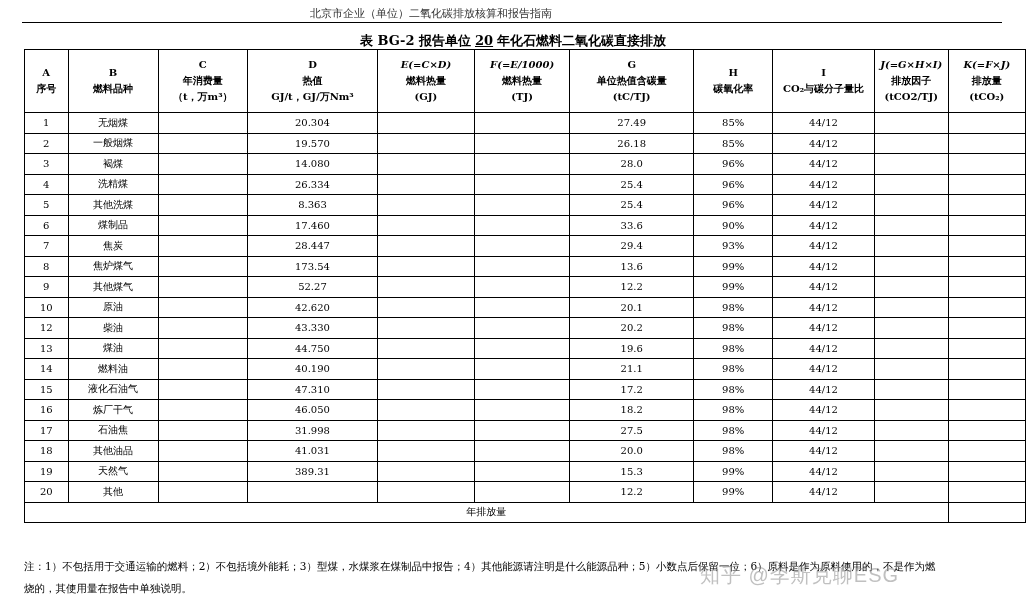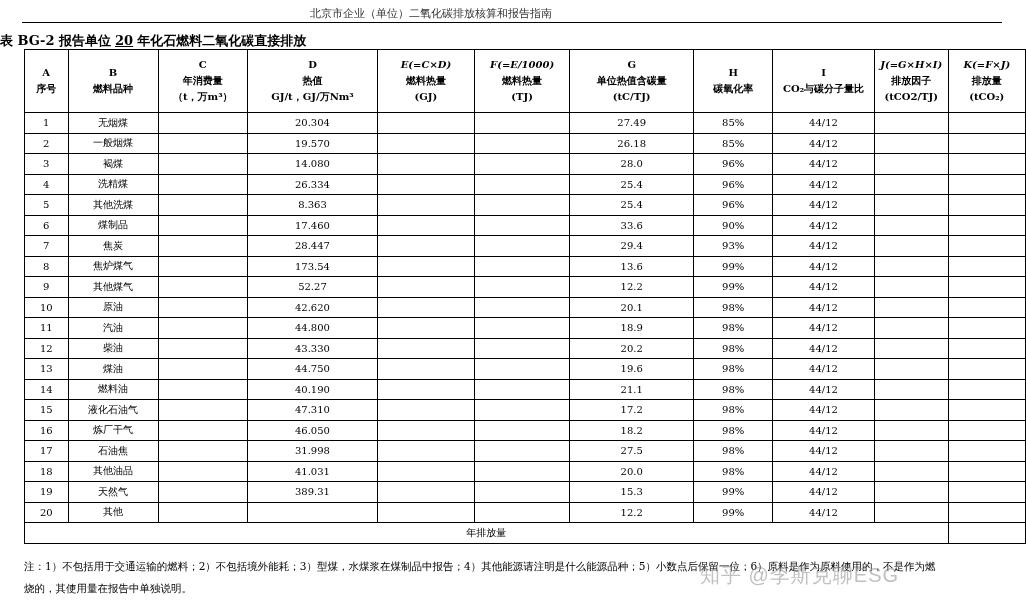--- a/index.html
+++ b/index.html
@@ -1,21 +1,21 @@
 <!DOCTYPE html>
 <html><head>
 <meta charset="utf-8">
 <style>
   html, body { margin:0; padding:0; background:#fff; }
   body { width:1026px; height:609px; position:relative; overflow:hidden;
          font-family:"DejaVu Serif","Liberation Serif",serif; color:#000; }
   .running-header { position:absolute; left:0; top:6px; width:862px; text-align:center;
          font-size:11px; color:#333; }
   .header-rule { position:absolute; left:22px; top:22px; width:980px; height:0; border-top:1px solid #000; }
-  .table-title { position:absolute; left:0; top:32px; width:1026px; text-align:left;
+  .table-title { position:absolute; left:0; top:32px; width:1026px; text-align:center;
          font-size:13px; font-weight:bold; }
   .table-title .underline { text-decoration:underline; padding:0 4px; }
   table.grid { position:absolute; left:24px; top:49px; border-collapse:collapse; table-layout:fixed; }
   table.grid td, table.grid th { border:1px solid #000; padding:0; text-align:center; vertical-align:middle;
          font-size:10px; overflow:hidden; white-space:nowrap; }
   table.grid th { font-weight:bold; height:62px; line-height:16px; }
   table.grid td { height:19.5px; font-size:10px; }
   .col-ital { font-style:italic; font-weight:bold; }
   .footnote { position:absolute; left:24px; font-size:10.5px; color:#000; }
   .watermark { position:absolute; left:700px; top:562px; font-size:20px; color:rgba(140,140,140,0.55);
@@ -229,33 +229,20 @@
         <td>42.620</td>
         <td></td>
         <td></td>
         <td>20.1</td>
         <td>98%</td>
         <td>44/12</td>
         <td></td>
         <td></td>
       </tr>
       <tr>
-        <td>11</td>
-        <td>汽油</td>
-        <td></td>
-        <td>44.800</td>
-        <td></td>
-        <td></td>
-        <td>18.9</td>
-        <td>98%</td>
-        <td>44/12</td>
-        <td></td>
-        <td></td>
-      </tr>
-      <tr>
         <td>12</td>
         <td>柴油</td>
         <td></td>
         <td>43.330</td>
         <td></td>
         <td></td>
         <td>20.2</td>
         <td>98%</td>
         <td>44/12</td>
         <td></td>

